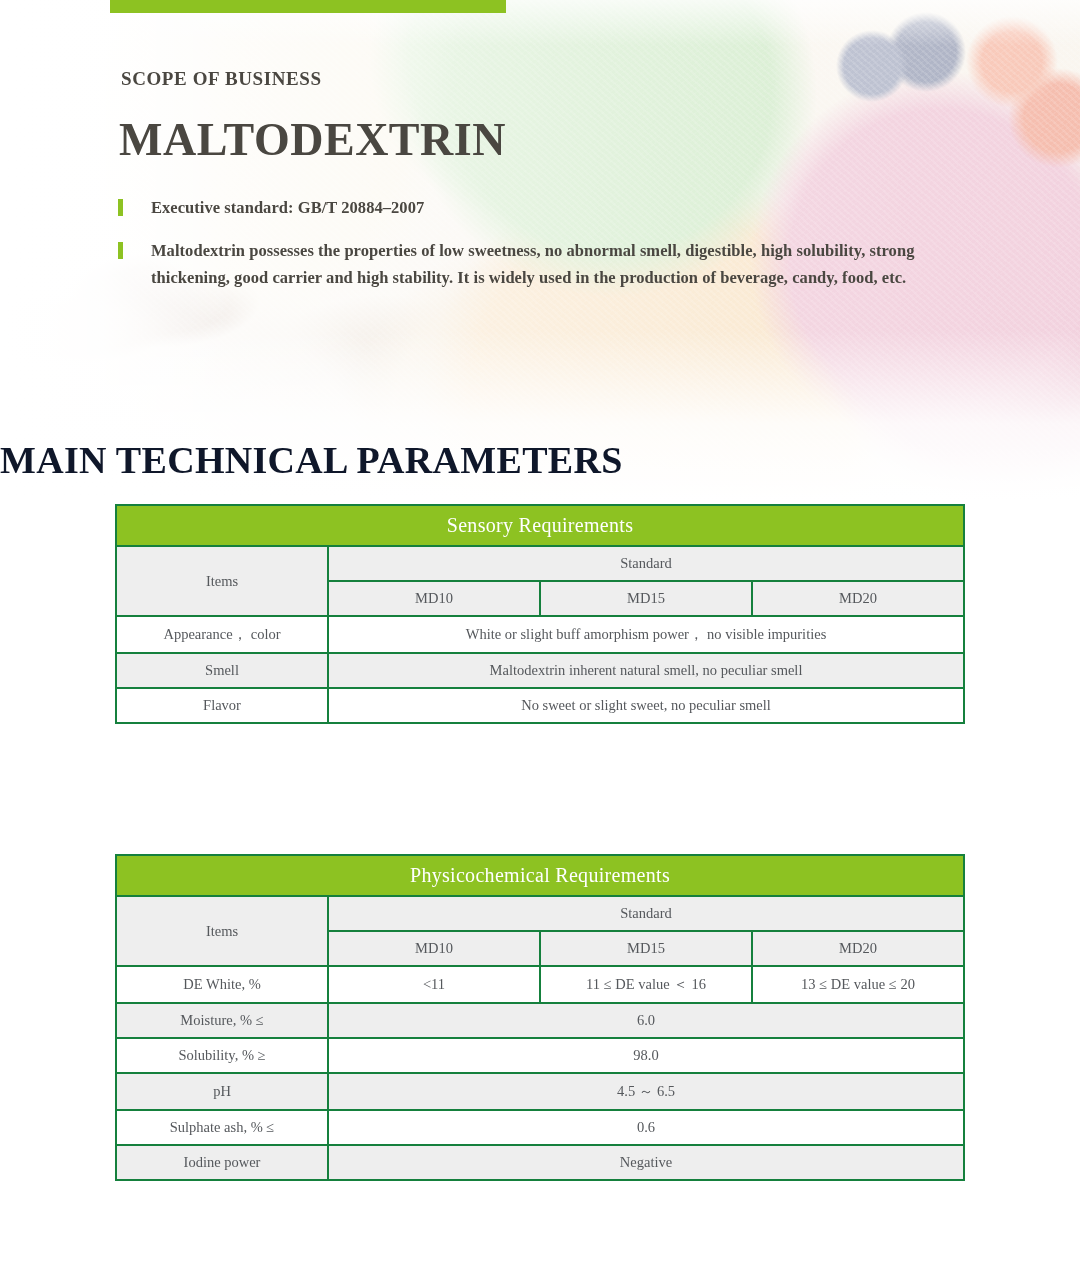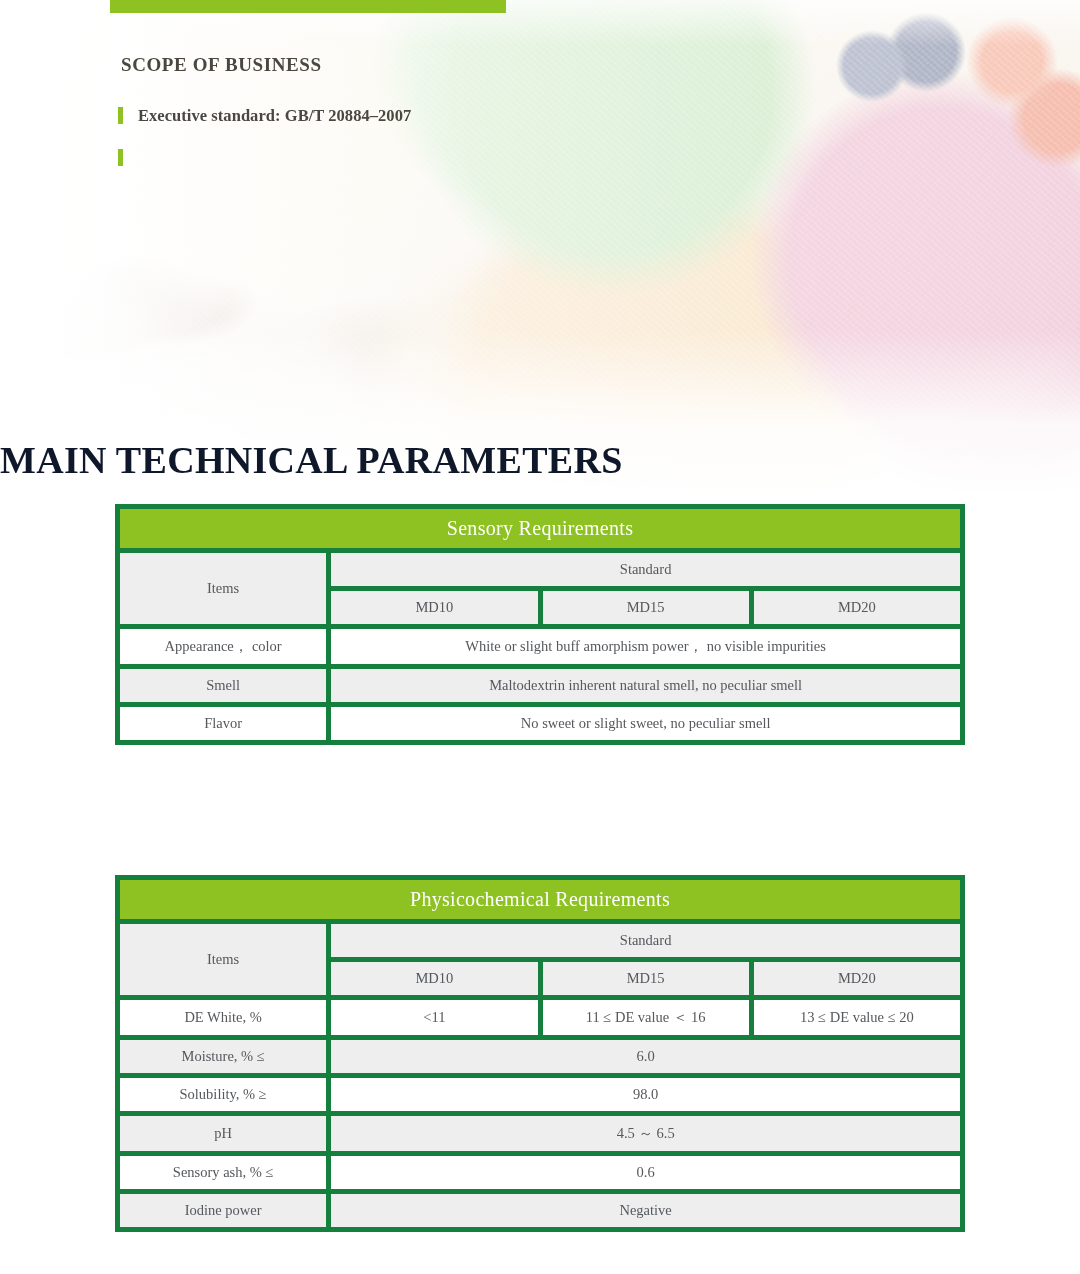--- a/index.html
+++ b/index.html
@@ -88,21 +88,21 @@
 
   .top-green-bar {
     position: absolute;
     left: 110px; top: 0; width: 396px; height: 13px;
     background: #8DC222;
     z-index: 6;
   }
 
   .hero-content {
     position: absolute;
-    left: 118px; top: 54px;
+    left: 118px; top: 68px;
     width: 850px;
     z-index: 5;
   }
   .eyebrow {
     font-size: 19px;
     font-weight: bold;
     letter-spacing: .6px;
     color: #4a4741;
     margin: 0 0 26px 3px;
   }
@@ -110,21 +110,21 @@
     font-size: 46px;
     font-weight: bold;
     letter-spacing: .5px;
     color: #4a4741;
     margin: 0 0 30px 1px;
     line-height: 1.05;
   }
   .bullets { margin: 0; }
   .bullet-row {
     position: relative;
-    padding-left: 20px;
+    padding-left: 33px;
     margin-bottom: 15px;
     font-size: 16.5px;
     font-weight: bold;
     color: #4a4741;
     line-height: 1.66;
     letter-spacing: .05px;
   }
   .bullet-row:last-child { margin-bottom: 0; }
   .bullet-mark {
     position: absolute;
@@ -148,21 +148,21 @@
   
   .table-wrap { width: 850px; margin: 0 0 0 115px; }
   .spec-table {
     width: 850px;
     border-collapse: collapse;
     table-layout: fixed;
     font-size: 14.5px;
     color: #55585c;
   }
   .spec-table td, .spec-table th {
-    border: 5px solid #15803d;
+    border: 2px solid #15803d;
     text-align: center;
     vertical-align: middle;
     font-weight: normal;
     padding: 8px 6px;
   }
   .table-title {
     background: #8DC222;
     color: #ffffff;
     font-size: 20px;
     font-weight: bold;
@@ -194,31 +194,33 @@
   <div class="hero-texture"></div>
   <div class="hero-wash"></div>
   <div class="hero-fade-left"></div>
   <div class="hero-fade-top"></div>
   <div class="hero-fade-bottom"></div>
 
   <div class="top-green-bar"></div>
 
   <div class="hero-content">
     <div class="eyebrow">SCOPE OF BUSINESS</div>
+    <h1 class="product-title">MALTODEXTRIN</h1>
 
     <div class="bullets">
       <div class="bullet-row">
         <span class="bullet-mark"></span>
         <span>Executive standard: GB/T 20884–2007</span>
       </div>
       <div class="bullet-row">
         <span class="bullet-mark"></span>
       </div>
       <div class="bullet-row">
         <span class="bullet-mark"></span>
+        <span>Maltodextrin possesses the properties of low sweetness, no abnormal smell, digestible, high solubility, strong thickening, good carrier and high stability. It is widely used in the production of beverage, candy, food, etc.</span>
       </div>
     </div>
   </div>
 </div>
 
 <div class="section-heading">MAIN TECHNICAL PARAMETERS</div>
 
 <div class="table-wrap">
   <table class="spec-table">
     <tbody>
@@ -279,21 +281,21 @@
       </tr>
       <tr class="rowh">
         <td>Solubility, % ≥</td>
         <td colspan="3">98.0</td>
       </tr>
       <tr class="rowh shade">
         <td class="shade">pH</td>
         <td class="shade" colspan="3">4.5 ～ 6.5</td>
       </tr>
       <tr class="rowh">
-        <td>Sensory ash, % ≤</td>
+        <td>Sulphate ash, % ≤</td>
         <td colspan="3">0.6</td>
       </tr>
       <tr class="rowh shade">
         <td class="shade">Iodine power</td>
         <td class="shade" colspan="3">Negative</td>
       </tr>
     </tbody>
   </table>
 </div>
 

